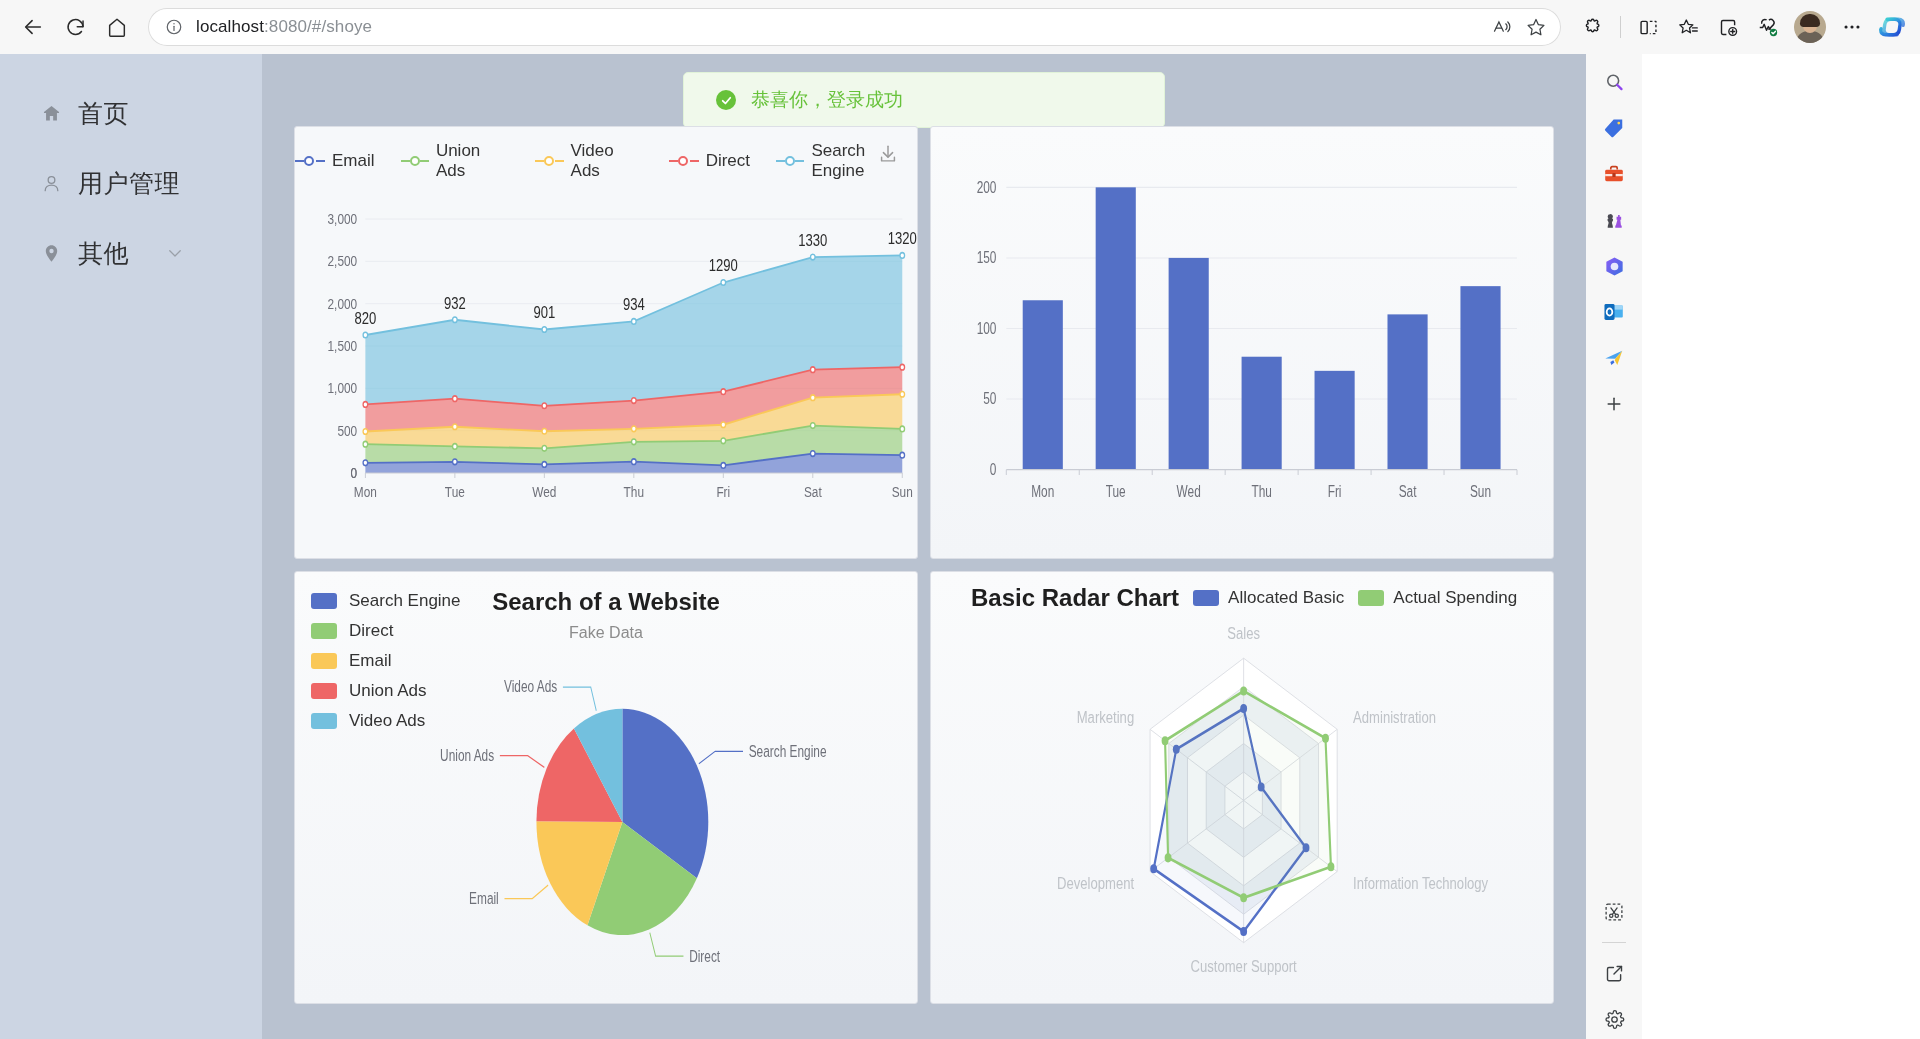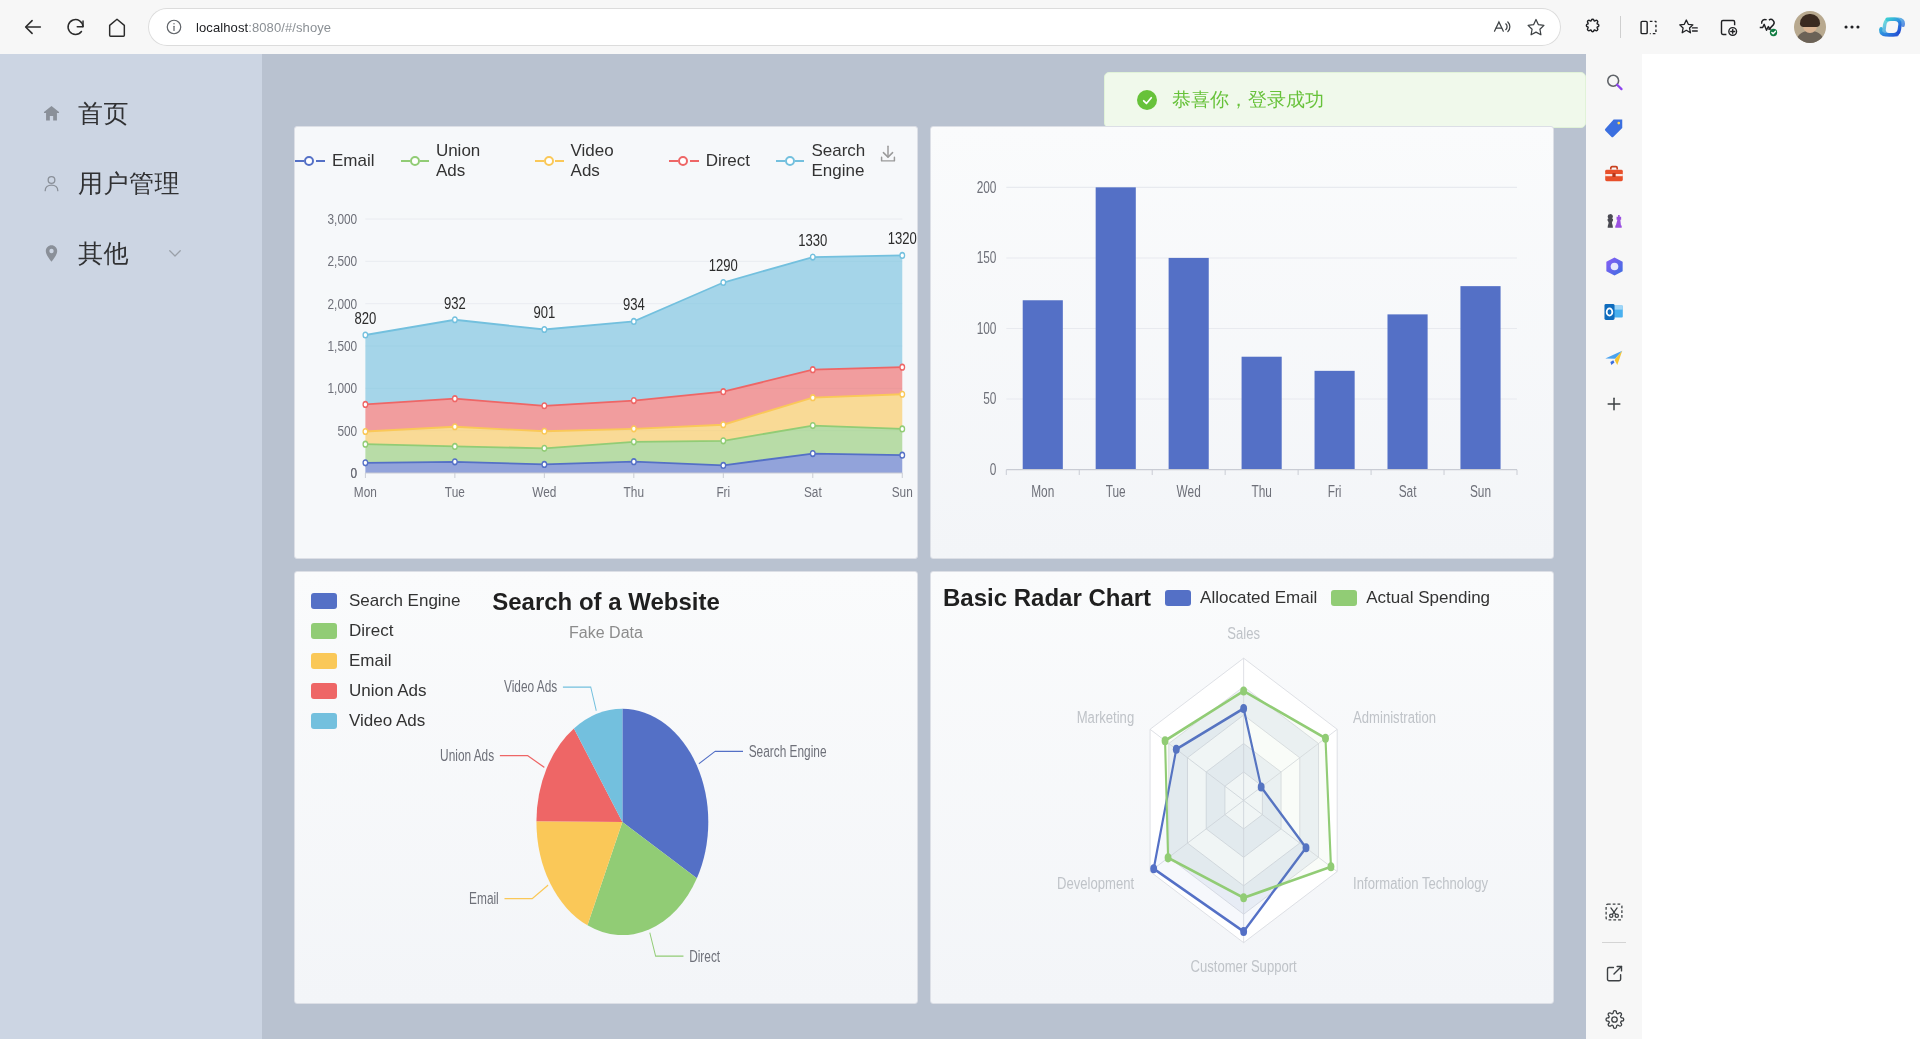--- a/index.html
+++ b/index.html
@@ -35,21 +35,21 @@
     display: flex;
     align-items: center;
     padding: 0 8px 0 14px;
     margin: 0 10px 0 8px;
     box-shadow: inset 0 0 0 1px #dcdcdc;
     min-width: 0;
   }
   .omnibox-icon { width: 24px; height: 24px; display:flex; align-items:center; justify-content:center; color:#5f6368; flex:0 0 auto;}
   .omnibox-url {
     flex: 1;
-    font-size: 13px;
+    font-size: 17px;
     color: #202124;
     padding-left: 10px;
     white-space: nowrap;
     overflow: hidden;
     letter-spacing: 0.1px;
   }
   .omnibox-url .dim { color: #8a8f94; }
   .omni-action { width: 34px; height: 32px; display:flex;align-items:center;justify-content:center;color:#3c4043;border-radius:6px;flex:0 0 auto;}
 
   .tb-icon {
@@ -112,21 +112,21 @@
     flex: 1;
     background: #b9c2d0;
     display: flex;
     flex-direction: column;
     min-width: 0;
     position: relative;
   }
   .toast-zone {
     height: 72px;
     display: flex;
-    justify-content: flex-end;
+    justify-content: center;
     align-items: flex-start;
     padding-top: 18px;
     flex: 0 0 auto;
   }
   .toast {
     background: #f0f9eb;
     border: 1px solid #e1f3d8;
     border-radius: 5px;
     height: 56px;
     width: 482px;
@@ -198,21 +198,21 @@
     font-size: 16px; color:#8c8c8c;
   }
   .pie-legend { position:absolute; left:16px; top:14px; }
   .pl-item { display:flex; align-items:center; gap:12px; height: 30px; font-size: 17px; color:#333; }
   .pl-sw { width:26px; height:16px; border-radius:3px; flex:0 0 auto;}
 
   .radar-head {
     position:absolute; left:12px; top:12px;
     display:flex; align-items:center; gap:14px;
   }
-  .radar-title { font-size:24px; font-weight:bold; color:#1f1f1f; }
+  .radar-title { font-size:24px; font-weight:bold; color:#1f1f1f;margin-left:28px; }
   .rl-item { display:flex; align-items:center; gap:9px; font-size:17px; color:#333; }
   .rl-sw { width:26px; height:16px; border-radius:3px; }
   .radar-axis-name { font-size: 16px; fill:#bfc3c8; font-family:"Liberation Sans", sans-serif; }
 
   
   .edge-rail {
     width: 56px;
     flex: 0 0 56px;
     background: #f7f7f7;
     display: flex;
@@ -623,21 +623,21 @@
               <polyline points="368.13700687718165,128.80722084731303 361.35136945287775,106.83098084257412 327.35136945287775,106.83098084257412" fill="none" stroke="#73c0de" stroke-width="1.2"></polyline>
               <text x="320.35136945287775" y="111.83098084257412" class="ax-lbl" text-anchor="end" fill="#484848" font-size="16.5">Video Ads</text>
             </svg>
         </div>
 
         <div class="card flat">
           <div class="radar-head">
             <span class="radar-title">Basic Radar Chart</span>
             <span class="rl-item">
               <span class="rl-sw" style="background:#5470c6"></span>
-              <span>Allocated Email</span>
+              <span>Allocated Basic</span>
             </span>
             <span class="rl-item">
               <span class="rl-sw" style="background:#91cc75"></span>
               <span>Actual Spending</span>
             </span>
           </div>
           <svg id="radar-svg" width="100%" height="100%" viewBox="0 0 760 400" preserveAspectRatio="none">
               <polygon points="382.0,80.0 496.3,146.0 496.3,278.0 382.0,344.0 267.7,278.0 267.7,146.0" fill="#ffffff" stroke="#d8dbe1" stroke-width="0.9"></polygon>
               <polygon points="382.0,106.4 473.5,159.2 473.5,264.8 382.0,317.6 290.5,264.8 290.5,159.2" fill="#f0f3f8" stroke="#d8dbe1" stroke-width="0.9"></polygon>
               <polygon points="382.0,132.8 450.6,172.4 450.6,251.6 382.0,291.2 313.4,251.6 313.4,172.4" fill="#ffffff" stroke="#d8dbe1" stroke-width="0.9"></polygon>

